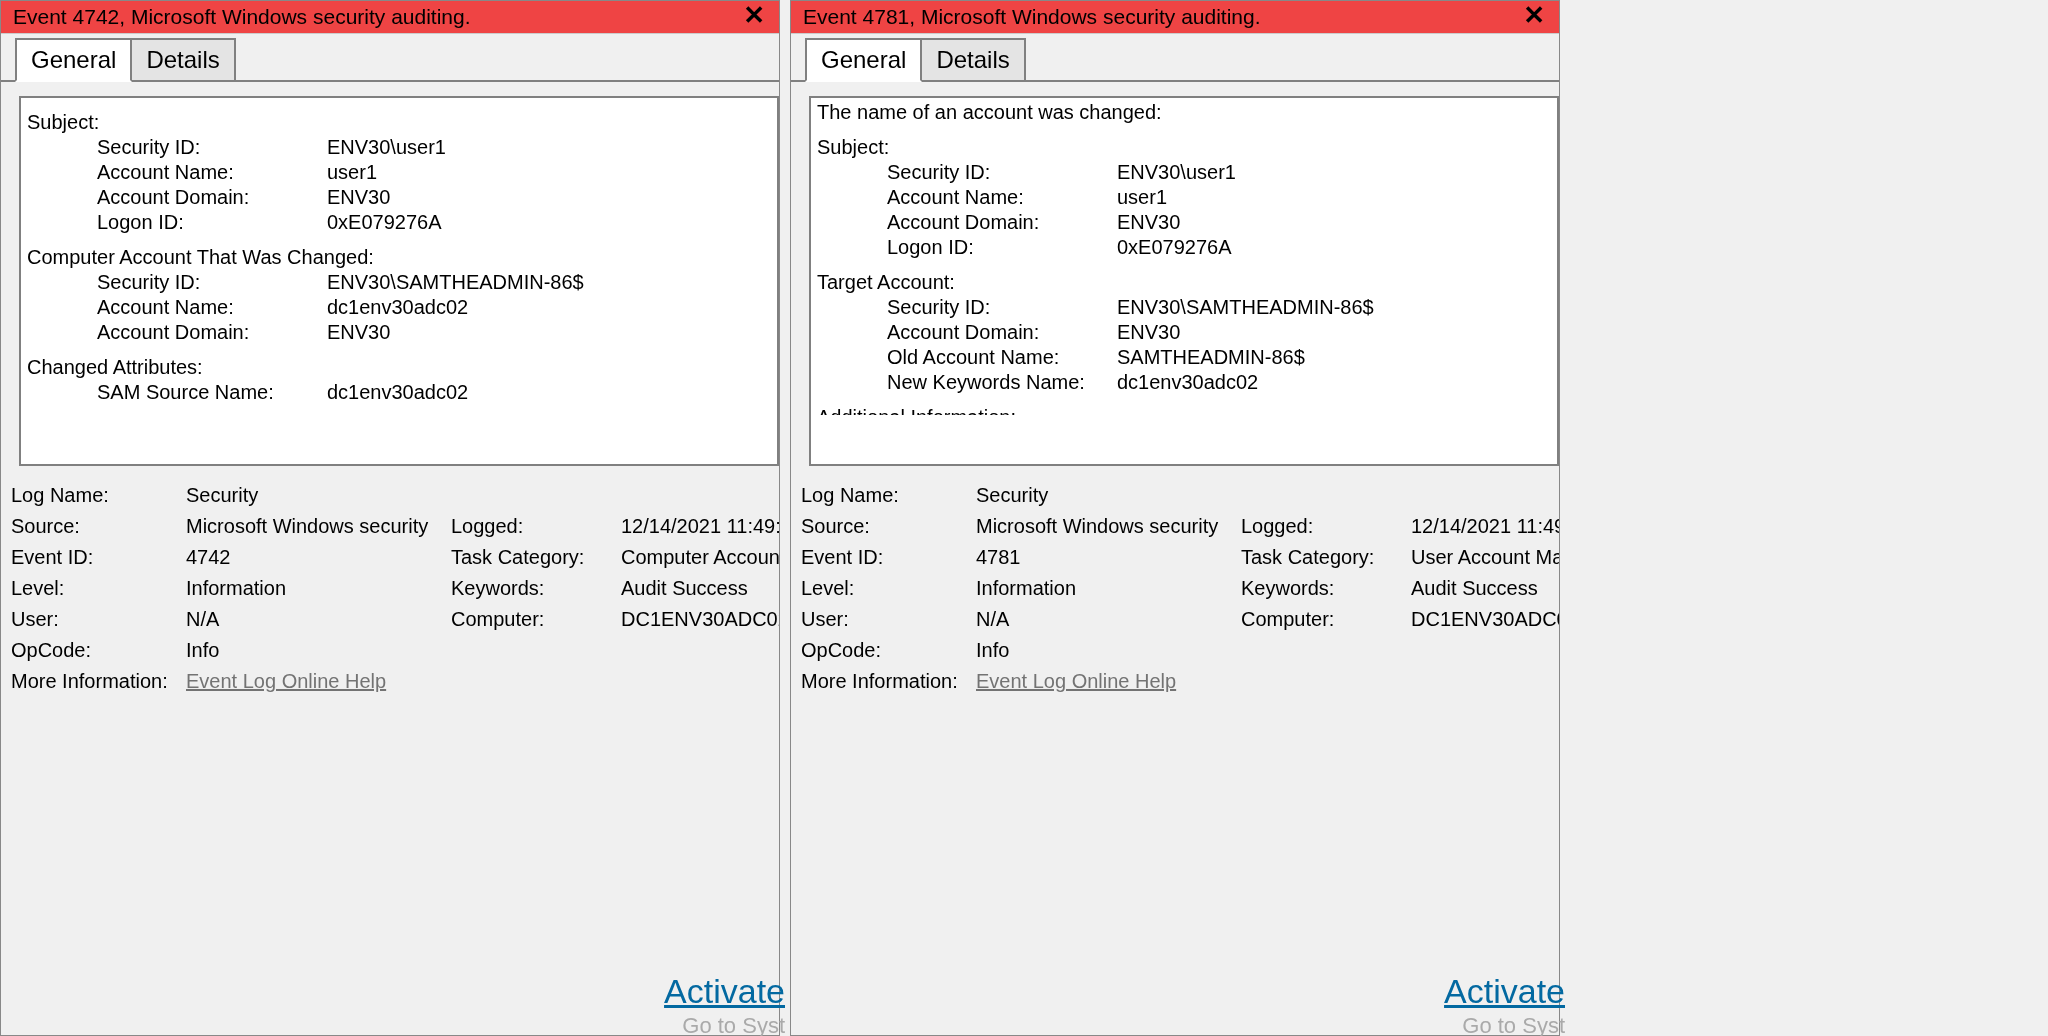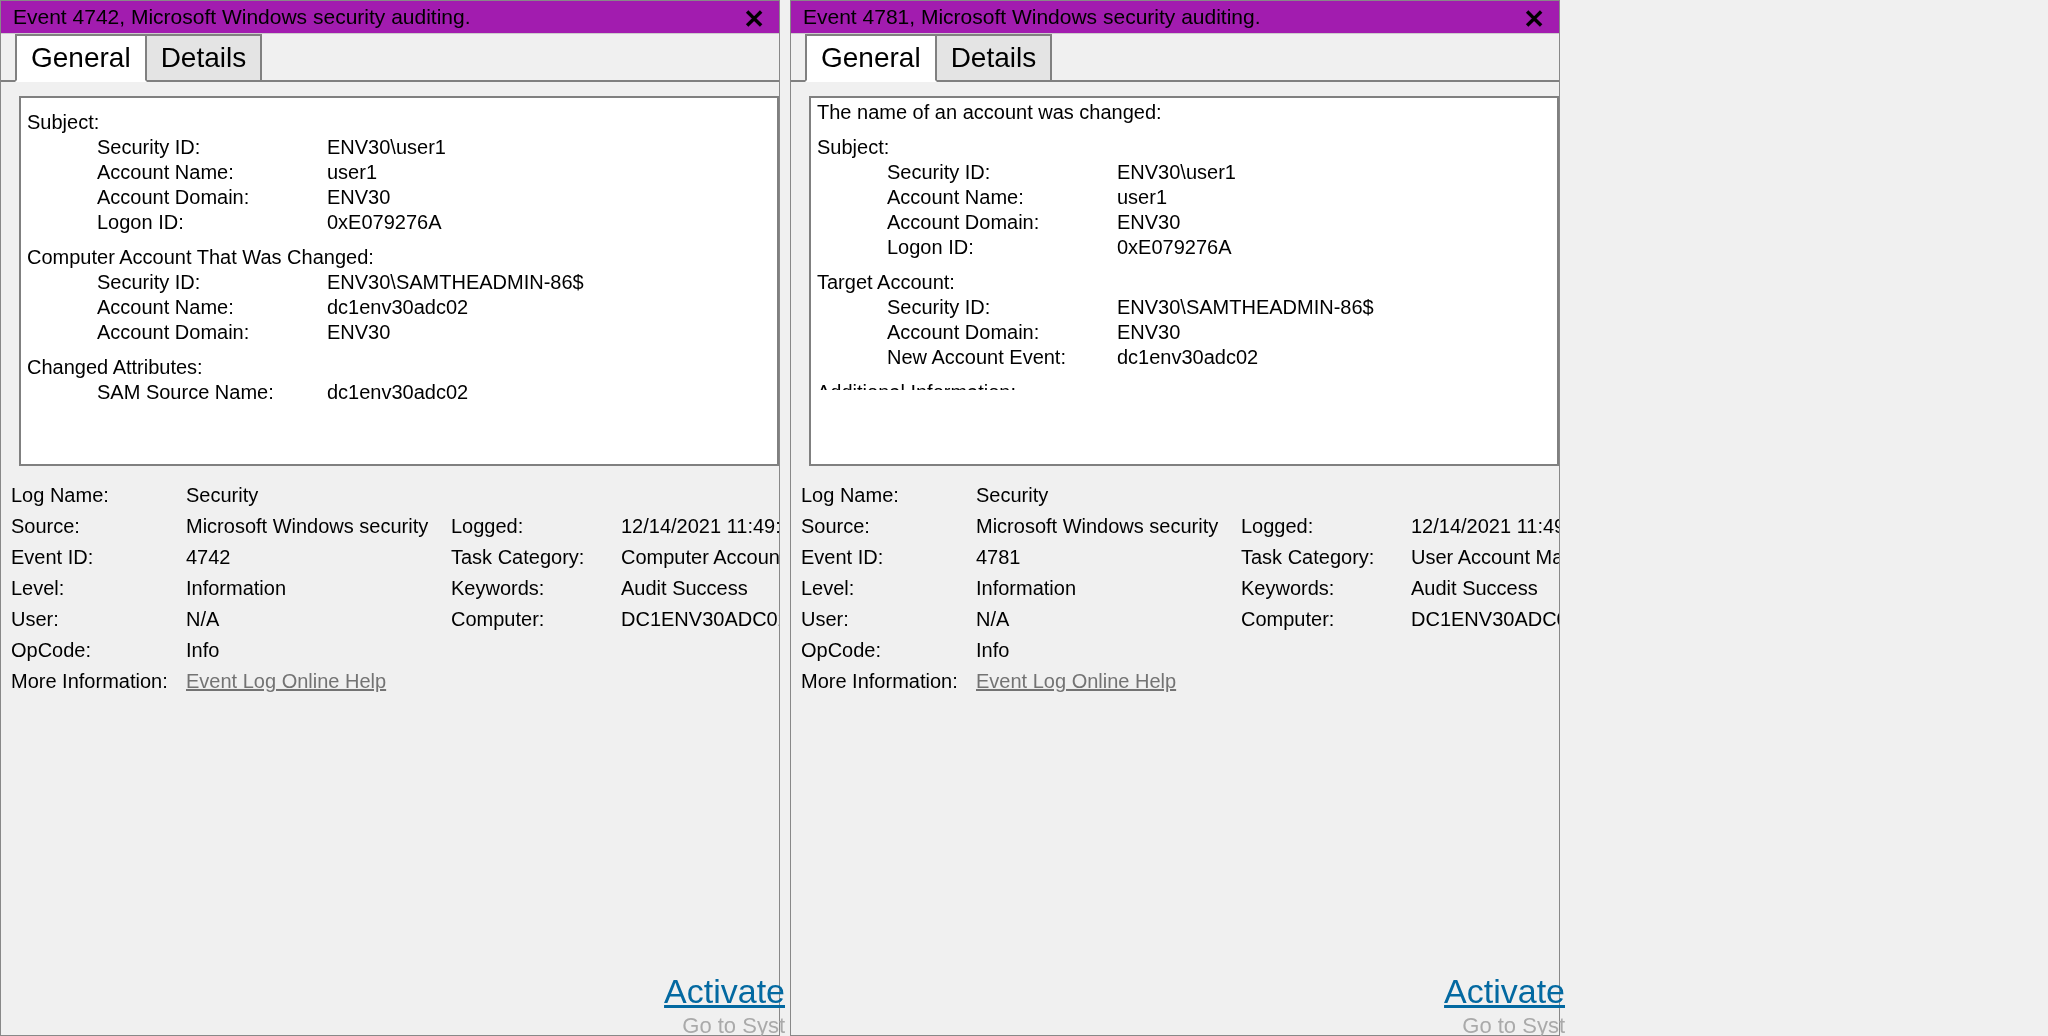--- a/index.html
+++ b/index.html
@@ -19,45 +19,45 @@
     display: flex;
     flex-direction: column;
     width: 780px;
     height: 100%;
     position: relative;
   }
   .dialog + .dialog { margin-left: 10px; width: 770px; }
   .titlebar {
     display: flex;
     justify-content: space-between;
-    align-items: flex-end;
+    align-items: flex-start;
     padding: 4px 8px 4px 12px;
     border-bottom: 1px solid #ccc;
-    background: #a21caf;
+    background: #ef4444;
     font-size: 21px;
   }
   .close-btn {
     font-weight: bold;
     font-size: 26px;
     line-height: 20px;
     cursor: pointer;
     padding: 0 6px;
   }
   .tab-row {
     display: flex;
     align-items: flex-end;
     padding-left: 14px;
     margin-top: 10px;
     height: 38px;
     border-bottom: 2px solid #808080;
     position: relative;
   }
   .tab {
     padding: 6px 14px 6px 14px;
-    font-size: 28px;
+    font-size: 24px;
     border: 2px solid #808080;
     border-bottom: none;
     background: #e4e4e4;
     cursor: pointer;
     position: relative;
     margin-right: -2px;
   }
   .tab.active {
     background: #fff;
     z-index: 2;
@@ -248,21 +248,25 @@
       <div class="section-label">Target Account:</div>
       <div class="kv-row">
           <span class="kv-label">Security ID:</span>
           <span class="kv-value">ENV30\SAMTHEADMIN-86$</span>
         </div>
       <div class="kv-row">
           <span class="kv-label">Account Domain:</span>
           <span class="kv-value">ENV30</span>
         </div>
       <div class="kv-row">
-          <span class="kv-label">New Account Event:</span>
+          <span class="kv-label">Old Account Name:</span>
+          <span class="kv-value">SAMTHEADMIN-86$</span>
+        </div>
+      <div class="kv-row">
+          <span class="kv-label">New Keywords Name:</span>
           <span class="kv-value">dc1env30adc02</span>
         </div>
       <div class="clipped-bottom-text">Additional Information:</div>
     </div>
   </div>
 
   <div class="meta-grid">
     <div class="meta-row">
       <span class="meta-label1">Log Name:</span>
       <span class="meta-val1">Security</span>

